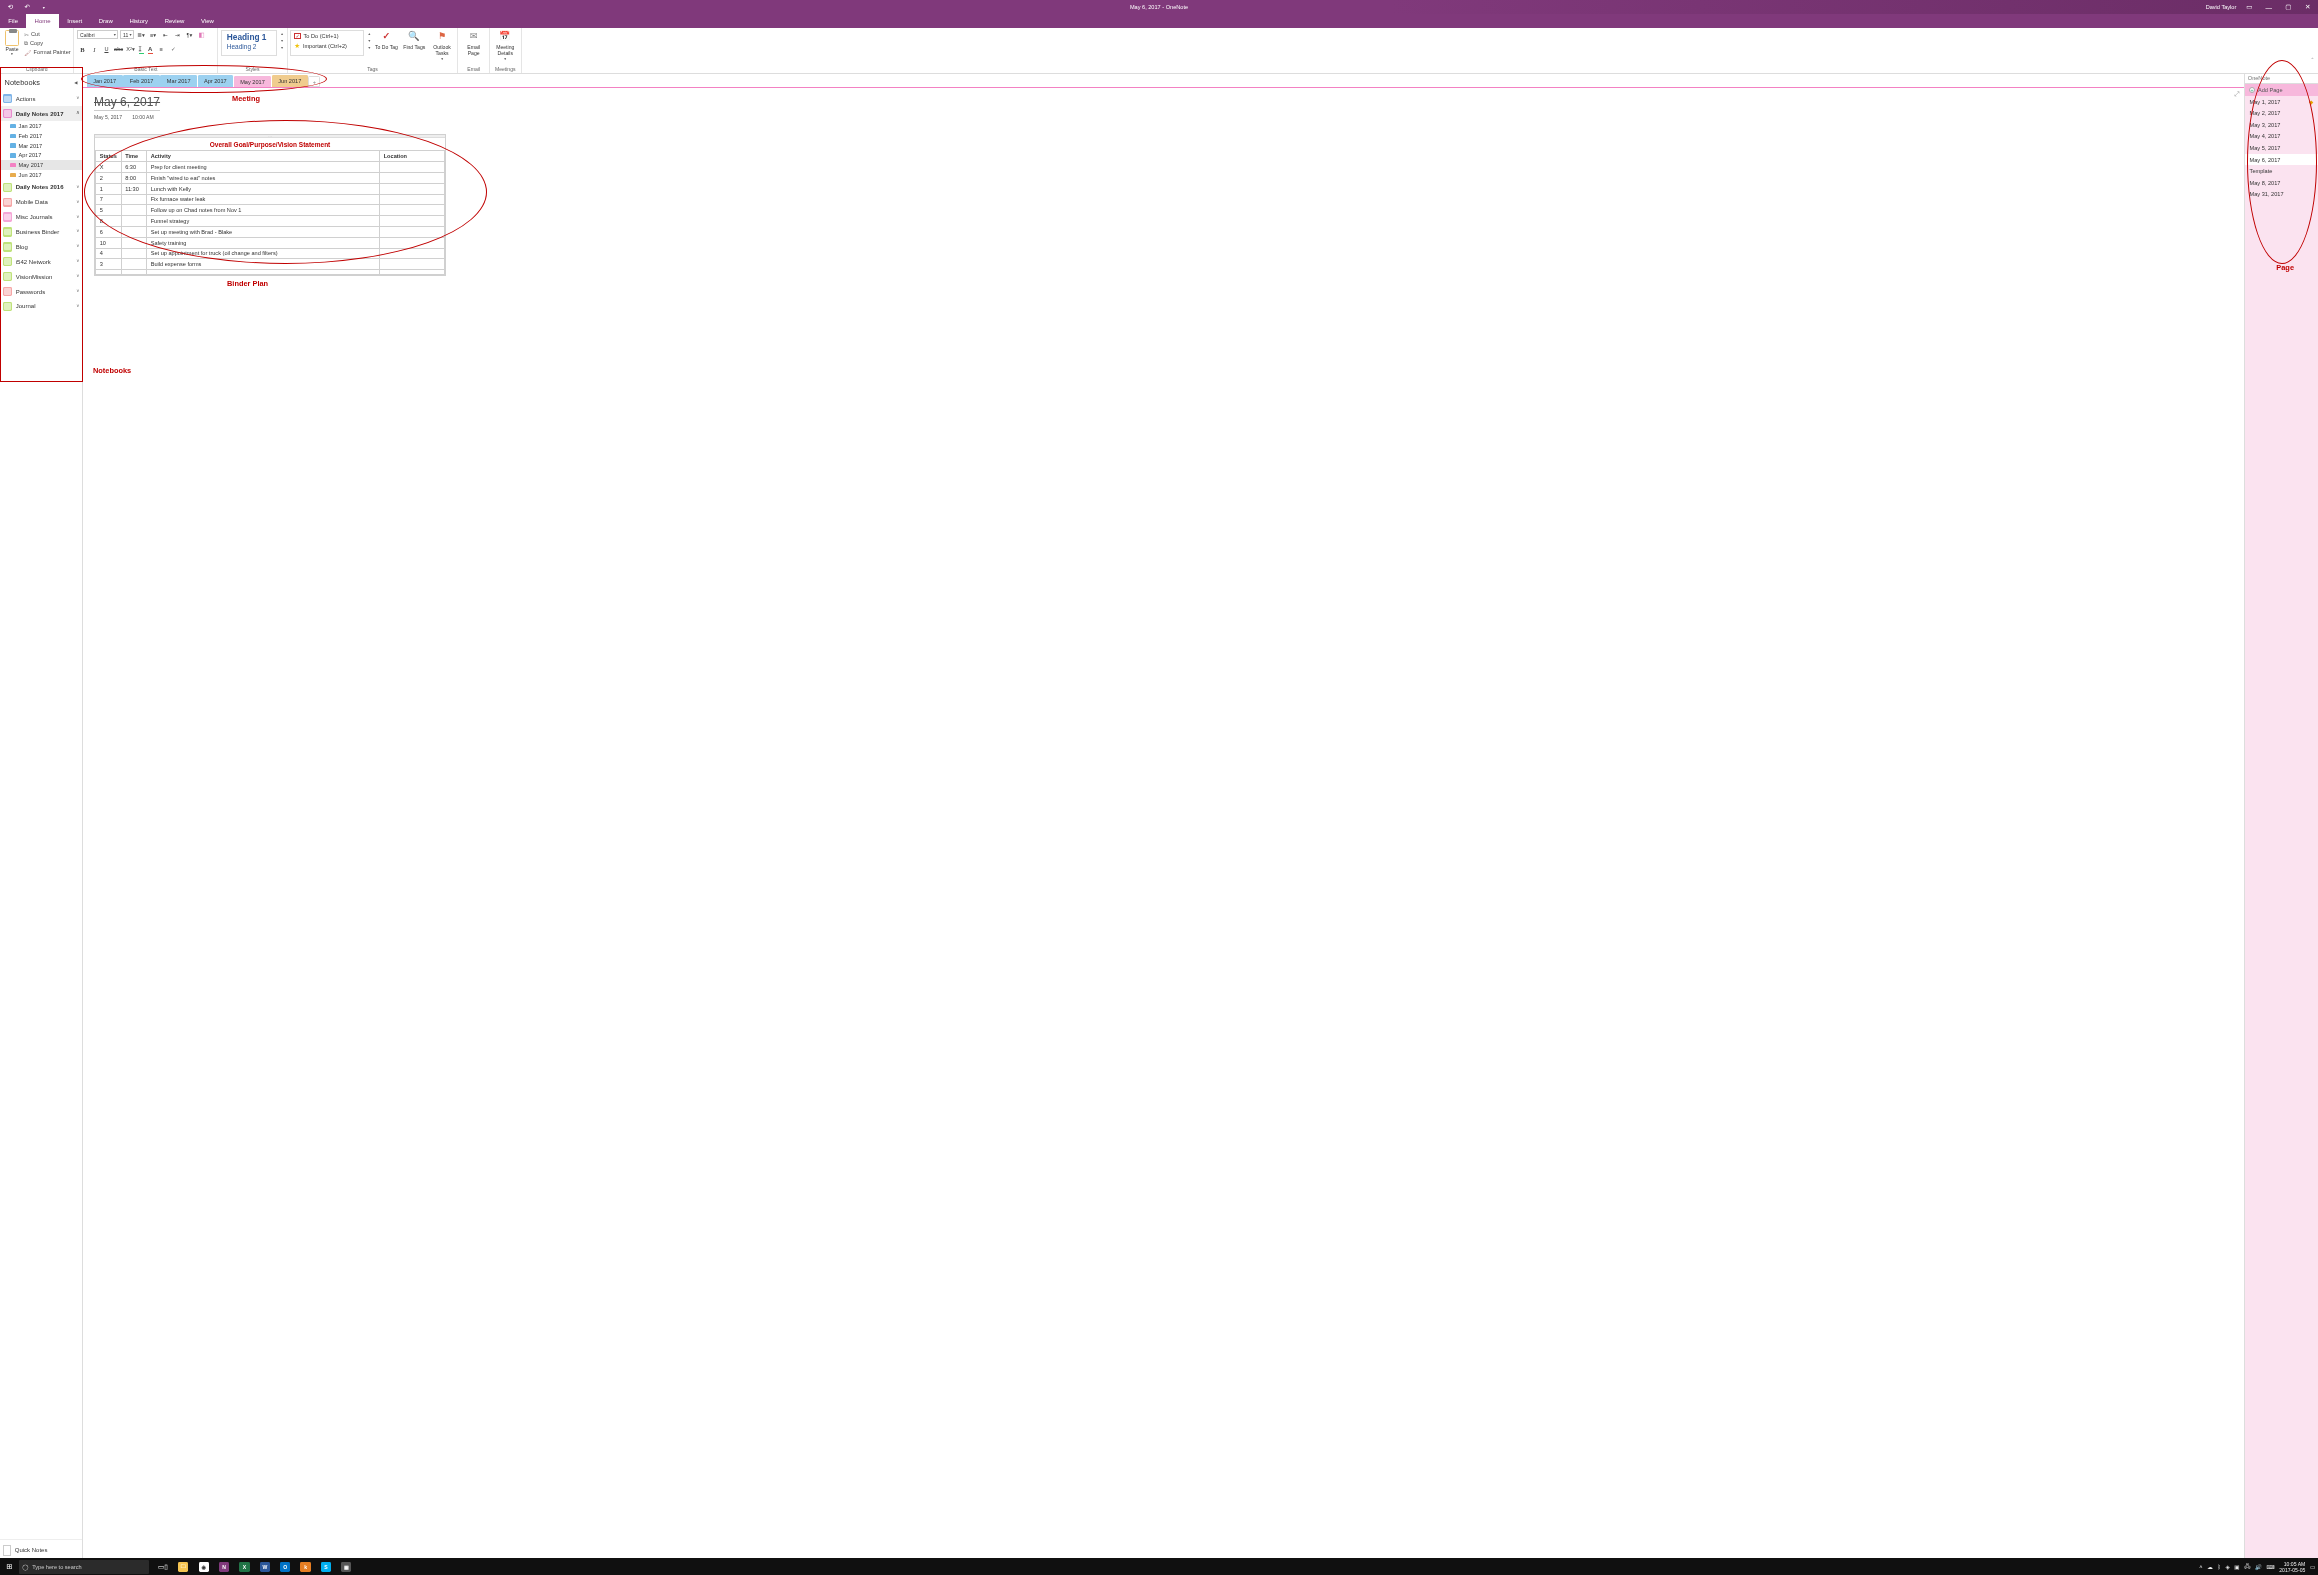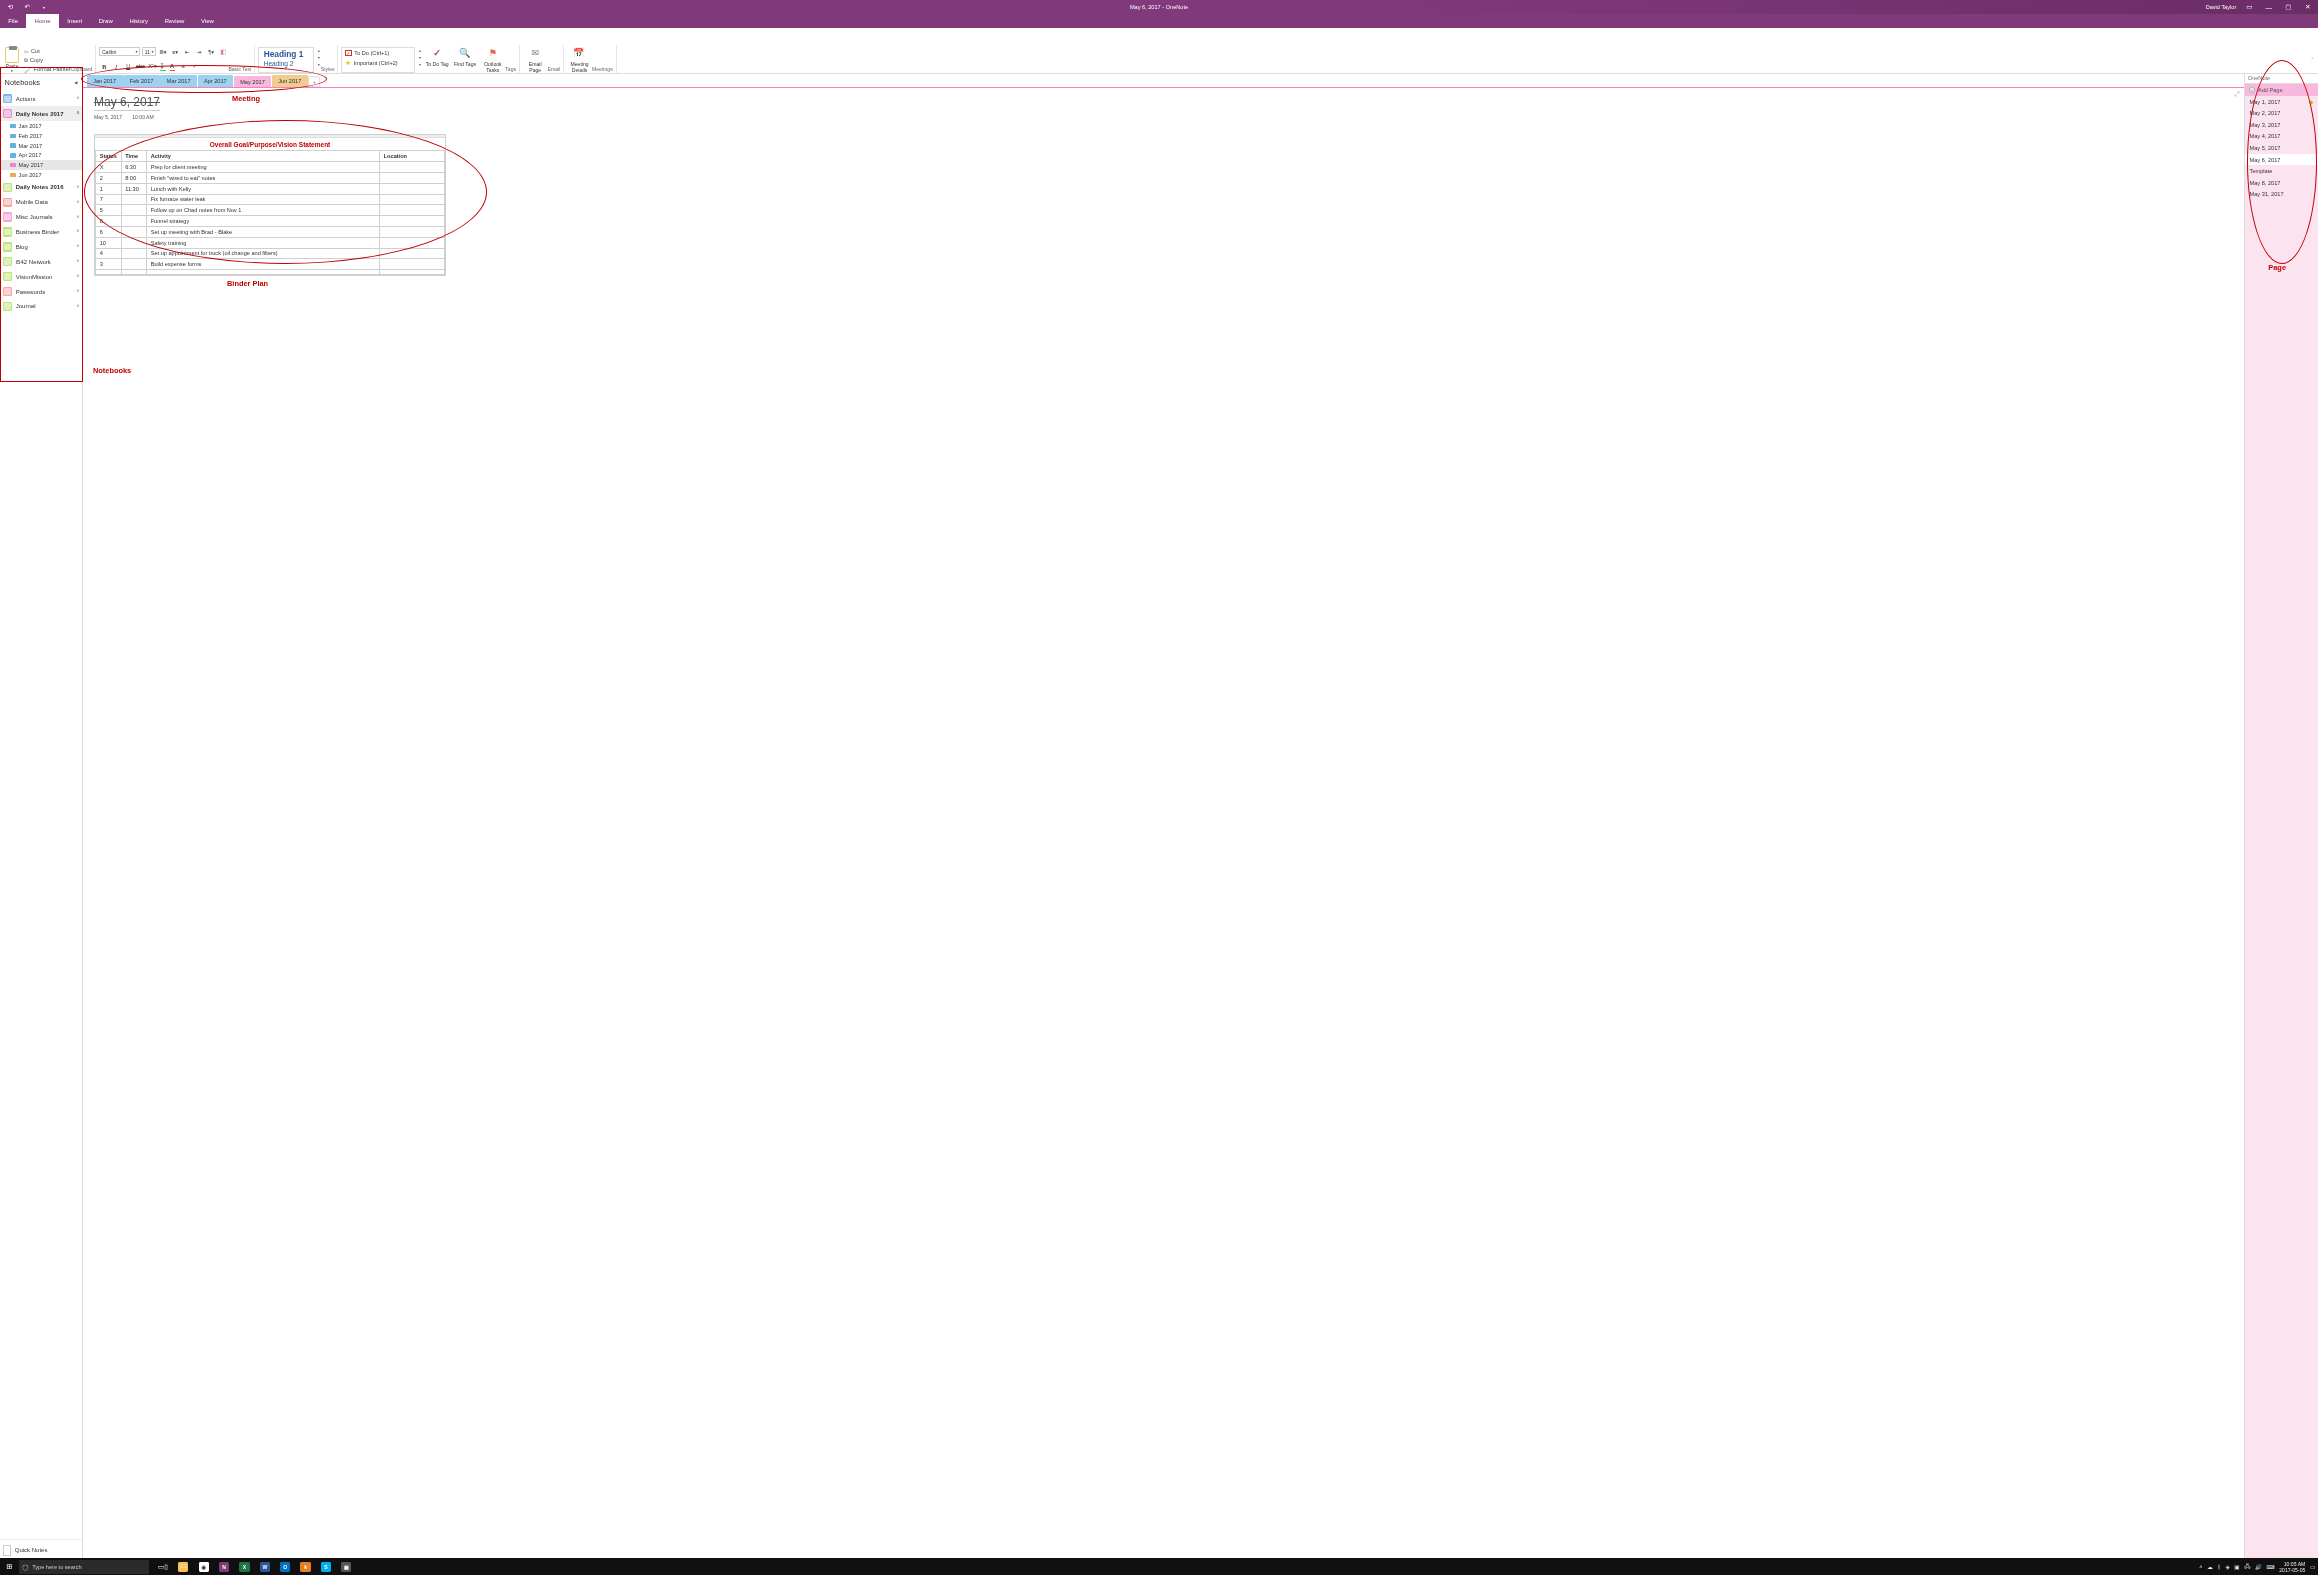--- a/index.html
+++ b/index.html
@@ -15,21 +15,21 @@
 .tb-icon { width: 12px; text-align: center; font-size: 6.5px; }
 
 
 .menubar { height: 14px; background: #80397b; display: flex; align-items: stretch; color: #fff; font-size: 6px; }
 .menubar .menu-item { padding: 0 8.3px; display: flex; align-items: center; cursor: pointer; }
 .menubar .menu-item.active { background: #fff; color: #80397b; }
 .menubar .menu-item.file { color: #fff; }
 
 
 .ribbon { height: 46px; background: #fff; border-bottom: 0.5px solid #ddd; display: flex; align-items: stretch; }
-.rgroup { border-right: 0.5px solid #e5e5e5; display: flex; flex-direction: row; padding: 1.9px 2.8px 0 2.8px; position: relative; margin-top: 17px; }
+.rgroup { border-right: 0.5px solid #e5e5e5; display: flex; flex-direction: column; padding: 1.9px 2.8px 0 2.8px; position: relative; }
 .rgroup .glabel { text-align: center; font-size: 5.1px; color: #666; padding: 0.9px 0; margin-top: auto; }
 .rg-body { display: flex; align-items: flex-start; gap: 2.8px; flex: 1; }
 .paste-block { display: flex; flex-direction: column; align-items: center; width: 18.5px; }
 .paste-icon { width: 14px; height: 16px; background: #fff; border: 0.5px solid #f0c36d; border-radius: 1.4px; position: relative; }
 .paste-icon::before { content: ""; position: absolute; top: -1.9px; left: 2.8px; width: 8.3px; height: 3.7px; background: #888; border-radius: 0.9px; }
 .vbtn { font-size: 5.1px; text-align: center; line-height: 1.1; padding-top: 0.9px; }
 .clip-side { display: flex; flex-direction: column; gap: 1.9px; padding-top: 0.9px; }
 .clip-row { display: flex; align-items: center; gap: 1.9px; font-size: 5.6px; color: #444; }
 .scissors { color: #888; font-size: 6px; }
 .brush { color: #b88; font-size: 6px; }
@@ -533,21 +533,21 @@
         </div>
       </div>
   </div>
 
   <div class="annot-rect" style="left:0px;top:-7.4px;width:83px;height:315px"></div>
   <div class="annot-ellipse" style="left:81px;top:-9.3px;width:246px;height:28px"></div>
   <div class="annot-label" style="left:232px;top:20.4px">Meeting</div>
   <div class="annot-ellipse" style="left:84px;top:46px;width:403px;height:144px"></div>
   <div class="annot-label" style="left:227px;top:205px">Binder Plan</div>
   <div class="annot-ellipse" style="right:1.4px;top:-14px;width:70px;height:204px"></div>
-  <div class="annot-label" style="right:32px;top:189px">Page</div>
+  <div class="annot-label" style="right:24px;top:189px">Page</div>
   <div class="annot-label" style="left:93px;top:292px">Notebooks</div>
 </div>
 
 <div class="taskbar">
   <div class="win-logo">⊞</div>
   <div class="search">
     <span>◯</span>
     <span style="flex:1">Type here to search</span>
   </div>
   <div class="tb-icons">

